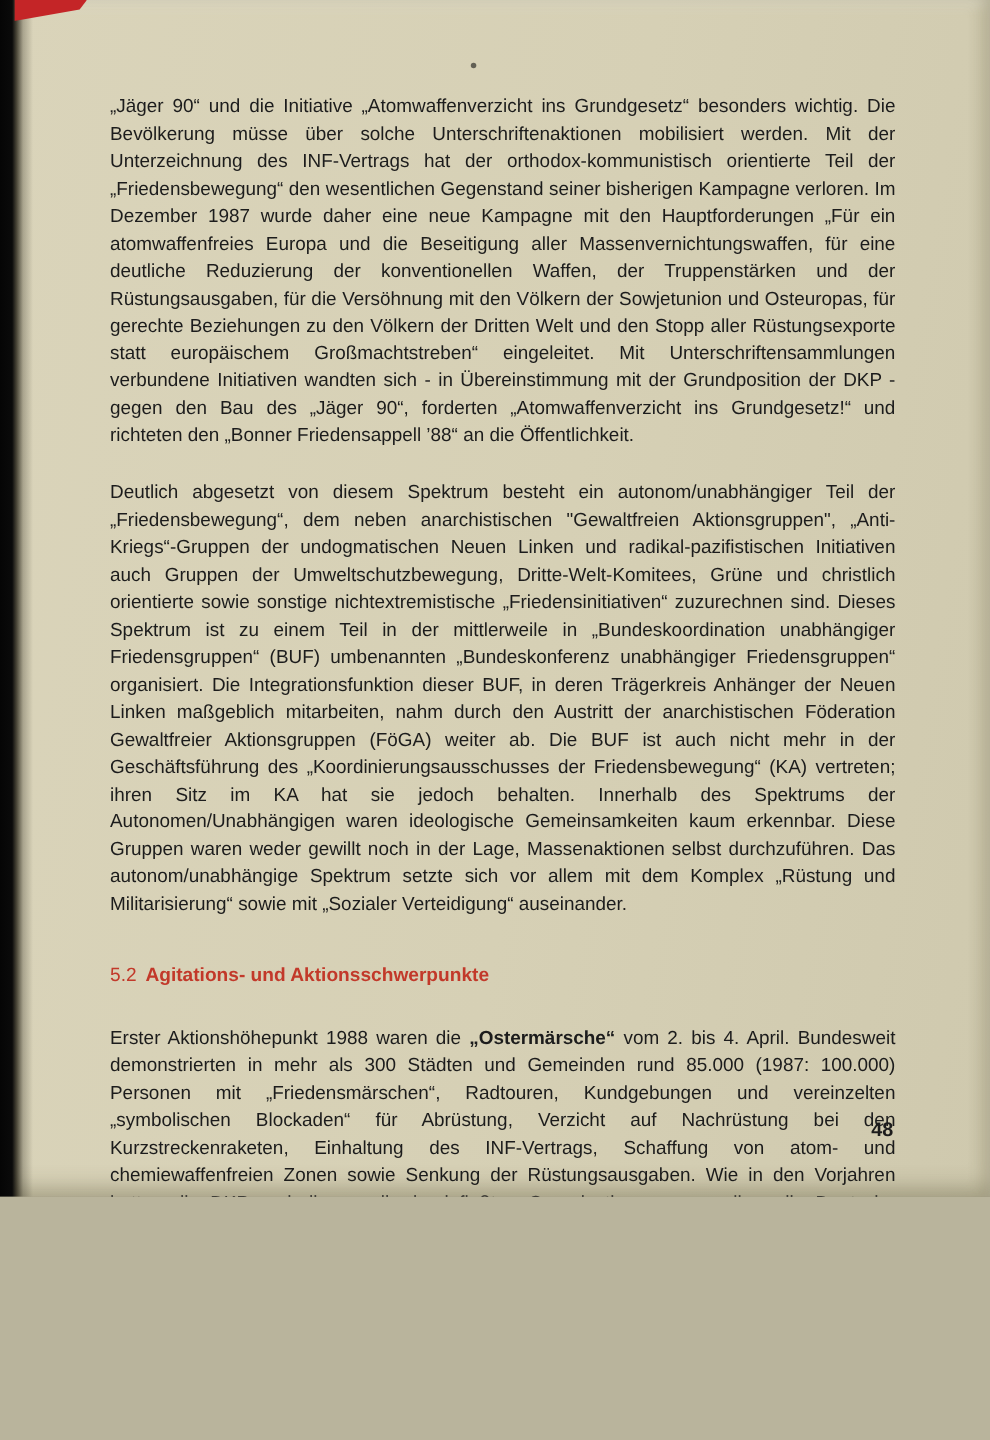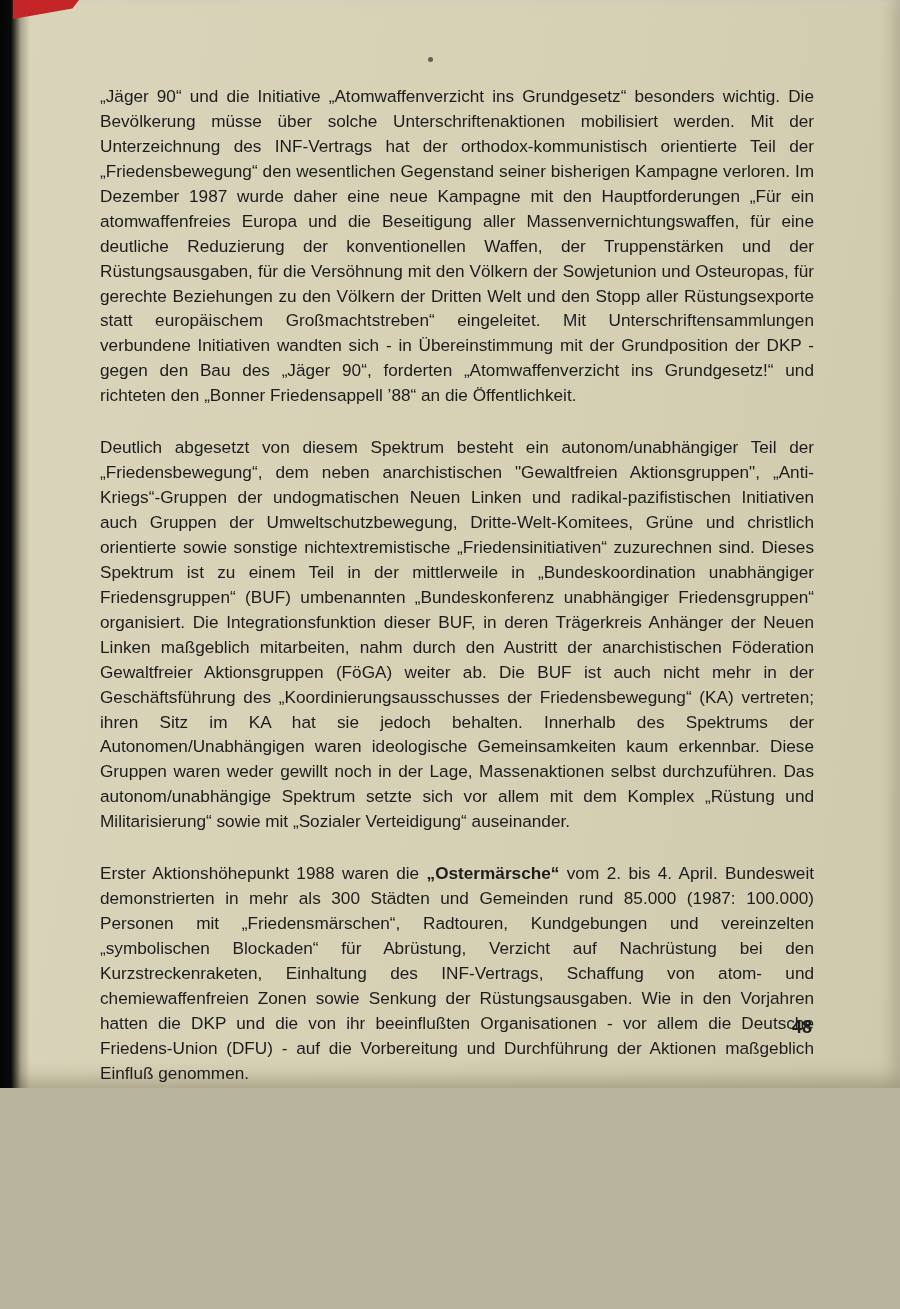--- a/index.html
+++ b/index.html
@@ -67,20 +67,23 @@
   <div class="spine"></div>
   <div class="cover-corner"></div>
   <div class="scan-speck"></div>
 
   <div class="content">
 
     <p>„Jäger 90“ und die Initiative „Atomwaffenverzicht ins Grundgesetz“ besonders wichtig. Die Bevölkerung müsse über solche Unterschriftenaktionen mobilisiert werden. Mit der Unterzeichnung des INF-Vertrags hat der orthodox-kommunistisch orientierte Teil der „Friedensbewegung“ den wesentlichen Gegenstand seiner bisherigen Kampagne verloren. Im Dezember 1987 wurde daher eine neue Kampagne mit den Hauptforderungen „Für ein atomwaffenfreies Europa und die Beseitigung aller Massenvernichtungswaffen, für eine deutliche Reduzierung der konventionellen Waffen, der Truppenstärken und der Rüstungsausgaben, für die Versöhnung mit den Völkern der Sowjetunion und Osteuropas, für gerechte Beziehungen zu den Völkern der Dritten Welt und den Stopp aller Rüstungsexporte statt europäischem Großmachtstreben“ eingeleitet. Mit Unterschriftensammlungen verbundene Initiativen wandten sich - in Übereinstimmung mit der Grundposition der DKP - gegen den Bau des „Jäger 90“, forderten „Atomwaffenverzicht ins Grundgesetz!“ und richteten den „Bonner Friedensappell ’88“ an die Öffentlichkeit.</p>
 
     <p>Deutlich abgesetzt von diesem Spektrum besteht ein autonom/unabhängiger Teil der „Friedensbewegung“, dem neben anarchistischen "Gewaltfreien Aktionsgruppen", „Anti-Kriegs“-Gruppen der undogmatischen Neuen Linken und radikal-pazifistischen Initiativen auch Gruppen der Umweltschutzbewegung, Dritte-Welt-Komitees, Grüne und christlich orientierte sowie sonstige nichtextremistische „Friedensinitiativen“ zuzurechnen sind. Dieses Spektrum ist zu einem Teil in der mittlerweile in „Bundeskoordination unabhängiger Friedensgruppen“ (BUF) umbenannten „Bundeskonferenz unabhängiger Friedensgruppen“ organisiert. Die Integrationsfunktion dieser BUF, in deren Trägerkreis Anhänger der Neuen Linken maßgeblich mitarbeiten, nahm durch den Austritt der anarchistischen Föderation Gewaltfreier Aktionsgruppen (FöGA) weiter ab. Die BUF ist auch nicht mehr in der Geschäftsführung des „Koordinierungsausschusses der Friedensbewegung“ (KA) vertreten; ihren Sitz im KA hat sie jedoch behalten. Innerhalb des Spektrums der Autonomen/Unabhängigen waren ideologische Gemeinsamkeiten kaum erkennbar. Diese Gruppen waren weder gewillt noch in der Lage, Massenaktionen selbst durchzuführen. Das autonom/unabhängige Spektrum setzte sich vor allem mit dem Komplex „Rüstung und Militarisierung“ sowie mit „Sozialer Verteidigung“ auseinander.</p>
 
+    <div class="section-heading">
+      <span class="num">5.2</span><span class="title">Agitations- und Aktionsschwerpunkte</span>
+    </div>
 
     <p><span>Erster Aktionshöhepunkt 1988 waren die </span><span class="bold-term">„Ostermärsche“</span><span> vom 2. bis 4. April. Bundesweit demonstrierten in mehr als 300 Städten und Gemeinden rund 85.000 (1987: 100.000) Personen mit „Friedensmärschen“, Radtouren, Kundgebungen und vereinzelten „symbolischen Blockaden“ für Abrüstung, Verzicht auf Nachrüstung bei den Kurzstreckenraketen, Einhaltung des INF-Vertrags, Schaffung von atom- und chemiewaffenfreien Zonen sowie Senkung der Rüstungsausgaben. Wie in den Vorjahren hatten die DKP und die von ihr beeinflußten Organisationen - vor allem die Deutsche Friedens-Union (DFU) - auf die Vorbereitung und Durchführung der Aktionen maßgeblich Einfluß genommen.</span></p>
 
   </div>
 
   <div class="page-number">48</div>
 
 </div>
 
 </body></html>

